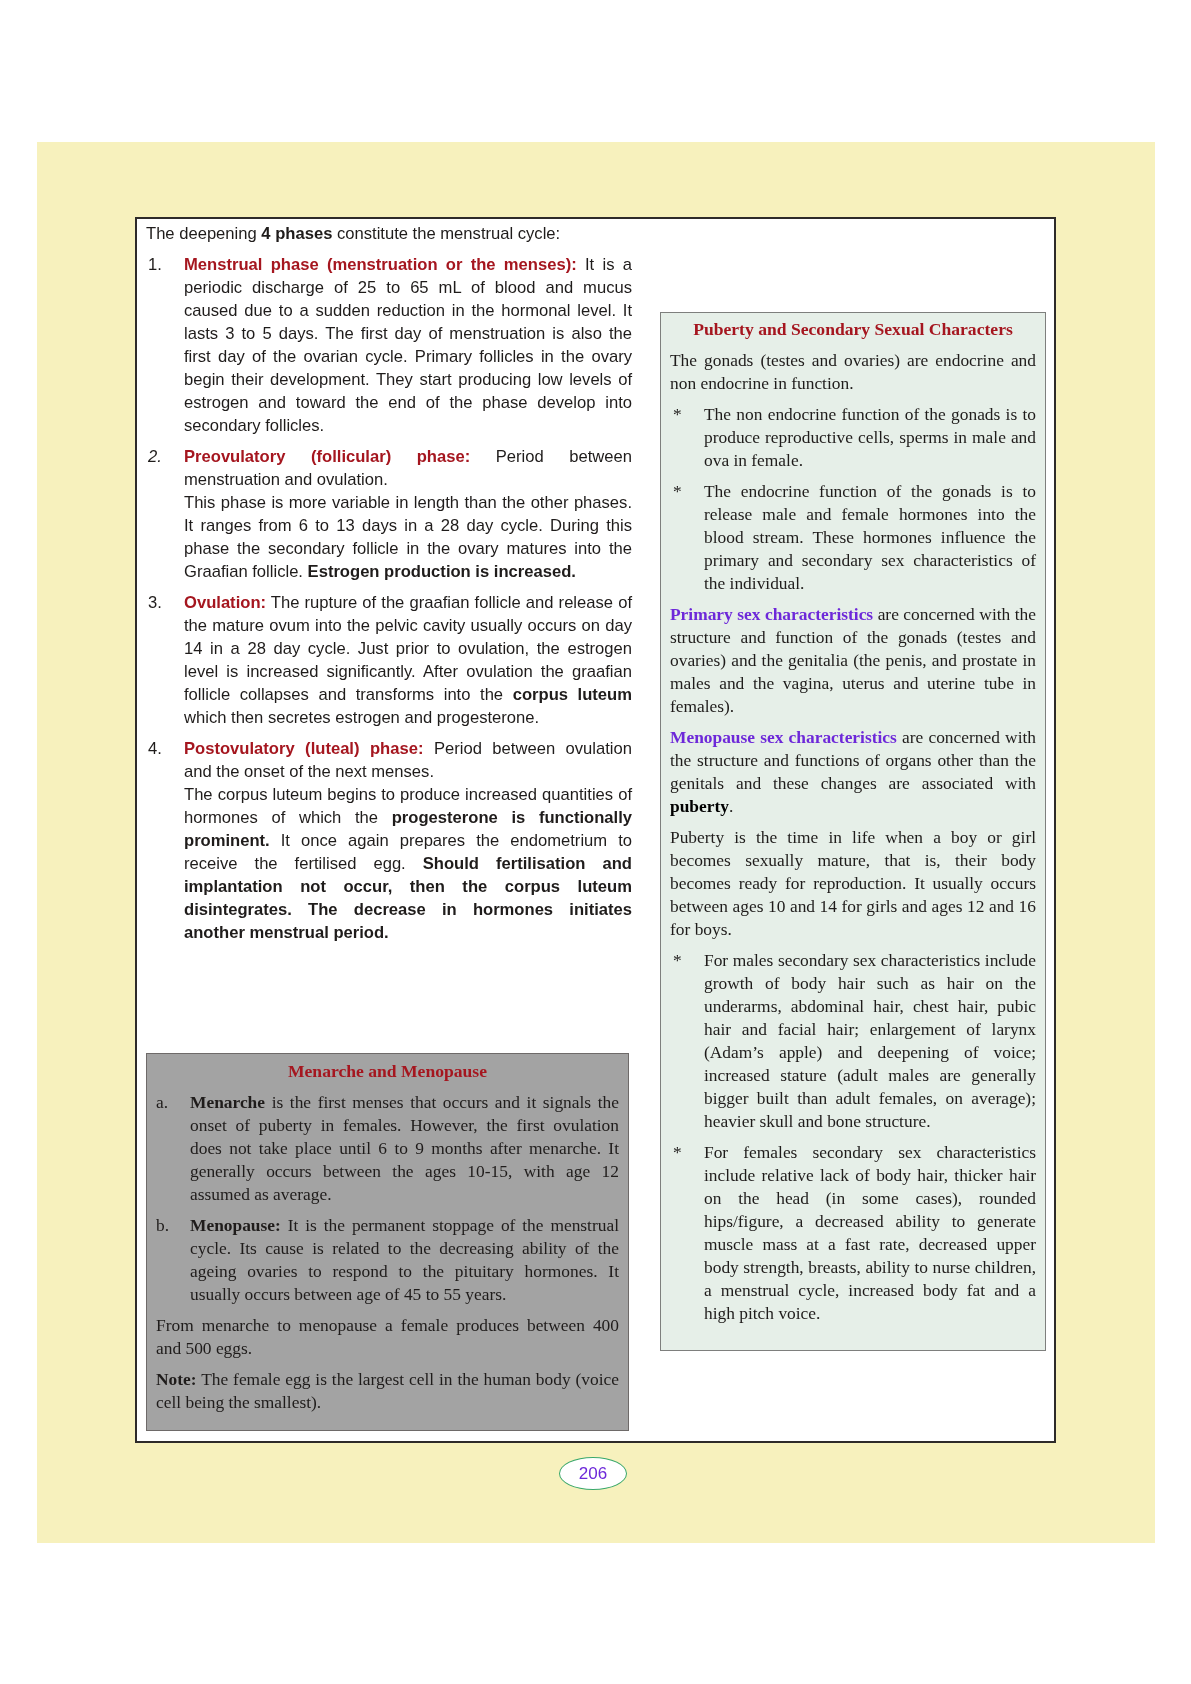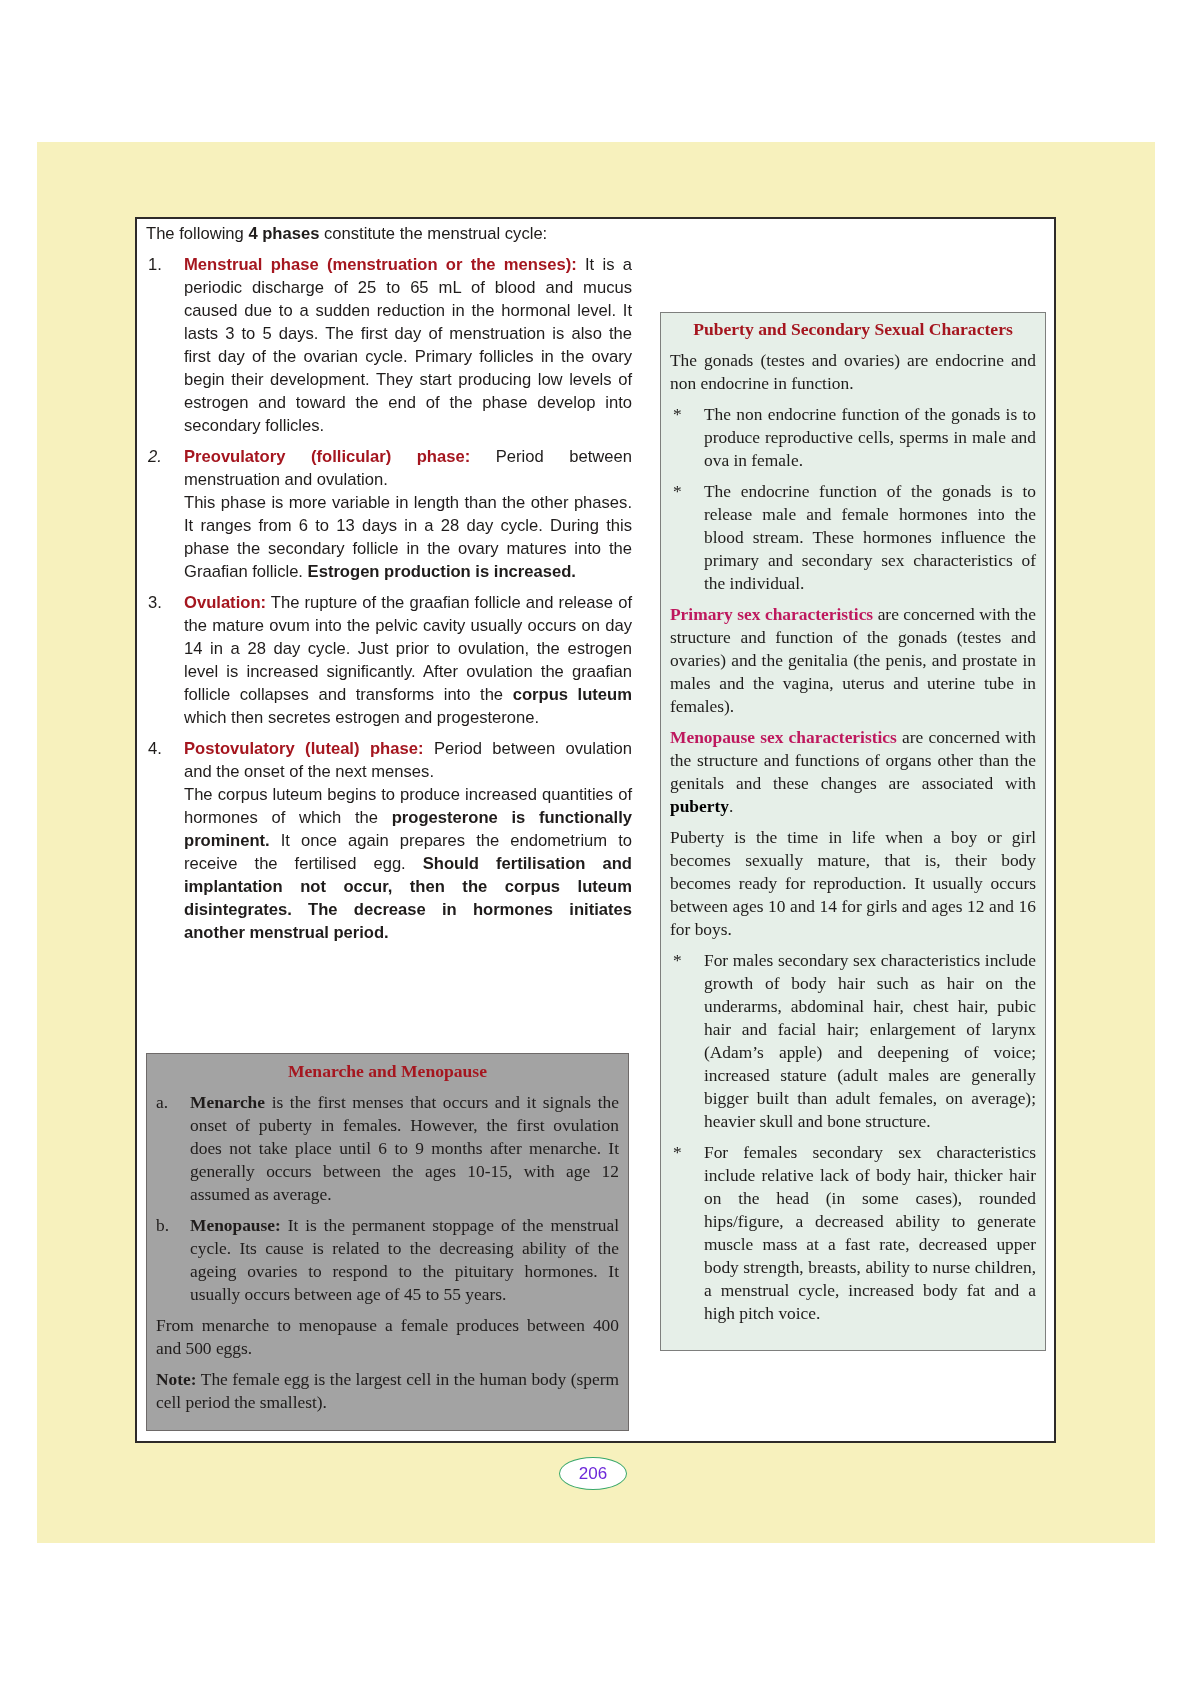--- a/index.html
+++ b/index.html
@@ -16,32 +16,32 @@
   b { font-weight:bold; }
   .pinkbox { position:absolute; left:146px; top:1053px; width:483px; height:378px; background:#a3a3a3; border:1.5px solid #6e6a69; font-family:"Liberation Serif", serif; font-size:17.4px; line-height:23px; color:#1f1c1b; box-sizing:border-box; padding:6px 9px 0 9px; }
   .boxtitle { text-align:center; color:#a5161f; font-weight:bold; font-size:17.6px; margin:0 0 8px 0; }
   .pinkbox .litem { position:relative; padding-left:34px; text-align:justify; margin-bottom:8px; }
   .pinkbox .litem .lab { position:absolute; left:0; top:0; }
   .pinkbox p { margin:0 0 8px 0; text-align:justify; }
   .greenbox { position:absolute; left:660px; top:304px; width:386px; height:1039px; background:#e6efe8; border:1.5px solid #7e7f7d; font-family:"Liberation Serif", serif; font-size:17.4px; line-height:23px; color:#1f1c1b; box-sizing:border-box; padding:5px 9px 0 9px;margin-top:8px; }
   .greenbox p { margin:0 0 8px 0; text-align:justify; }
   .greenbox .bitem { position:relative; padding-left:34px; text-align:justify; margin-bottom:8px; }
   .greenbox .bitem .star { position:absolute; left:3px; top:0; }
-  .magenta { color:#be185d; font-weight:bold; }
+  .magenta { color:#6d28d9; font-weight:bold; }
   .darkred { color:#000000; font-weight:bold; }
   .pagepill { position:absolute; left:559px; top:1457px; width:66px; height:31px; border:1.5px solid #3aa86b; border-radius:50%; background:#fff; font-family:"Liberation Sans", sans-serif; font-size:17px; color:#6d28d9; text-align:center; line-height:31px; }
 </style>
 </head>
 <body>
 
 <div class="yellow"></div>
 <div class="mainbox"></div>
 
 <div class="leftcol">
-  <p class="intro"><span>The following </span><b>4 phases</b><span> constitute the menstrual cycle:</span></p>
+  <p class="intro"><span>The deepening </span><b>4 phases</b><span> constitute the menstrual cycle:</span></p>
 
   <div class="item">
     <span class="num">1.</span>
     <span class="red">Menstrual phase (menstruation or the menses):</span><span> It is a periodic discharge of 25 to 65 mL of blood and mucus caused due to a sudden reduction in the hormonal level. It lasts 3 to 5 days. The first day of menstruation is also the first day of the ovarian cycle. Primary follicles in the ovary begin their development. They start producing low levels of estrogen and toward the end of the phase develop into secondary follicles.</span>
   </div>
 
   <div class="item">
     <span class="num" style="font-style:italic">2.</span>
     <span class="red">Preovulatory (follicular) phase:</span><span> Period between menstruation and ovulation.</span>
     <div class="subp"><span>This phase is more variable in length than the other phases. It ranges from 6 to 13 days in a 28 day cycle. During this phase the secondary follicle in the ovary matures into the Graafian follicle. </span><b>Estrogen production is increased.</b></div>
@@ -63,21 +63,21 @@
   <div class="boxtitle">Menarche and Menopause</div>
   <div class="litem">
     <span class="lab">a.</span>
     <b>Menarche</b><span> is the first menses that occurs and it signals the onset of puberty in females. However, the first ovulation does not take place until 6 to 9 months after menarche. It  generally occurs between the ages 10-15, with age 12 assumed as average.</span>
   </div>
   <div class="litem">
     <span class="lab">b.</span>
     <b>Menopause:</b><span> It is the permanent stoppage of the menstrual cycle. Its cause is related to the decreasing ability of the ageing ovaries to respond to the pituitary hormones. It usually occurs between age of  45 to 55 years.</span>
   </div>
   <p>From menarche to menopause a female produces between 400 and 500 eggs.</p>
-  <p><b>Note:</b><span> The female egg is the largest cell in the human body (sperm cell period the smallest).</span></p>
+  <p><b>Note:</b><span> The female egg is the largest cell in the human body (voice cell being the smallest).</span></p>
 </div>
 
 <div class="greenbox">
   <div class="boxtitle">Puberty and Secondary Sexual Characters</div>
   <p>The gonads (testes and ovaries) are endocrine and non endocrine in function.</p>
   <div class="bitem">
     <span class="star">*</span>
     <span>The non endocrine function of the gonads is to produce reproductive cells, sperms in male and ova in female.</span>
   </div>
   <div class="bitem">

